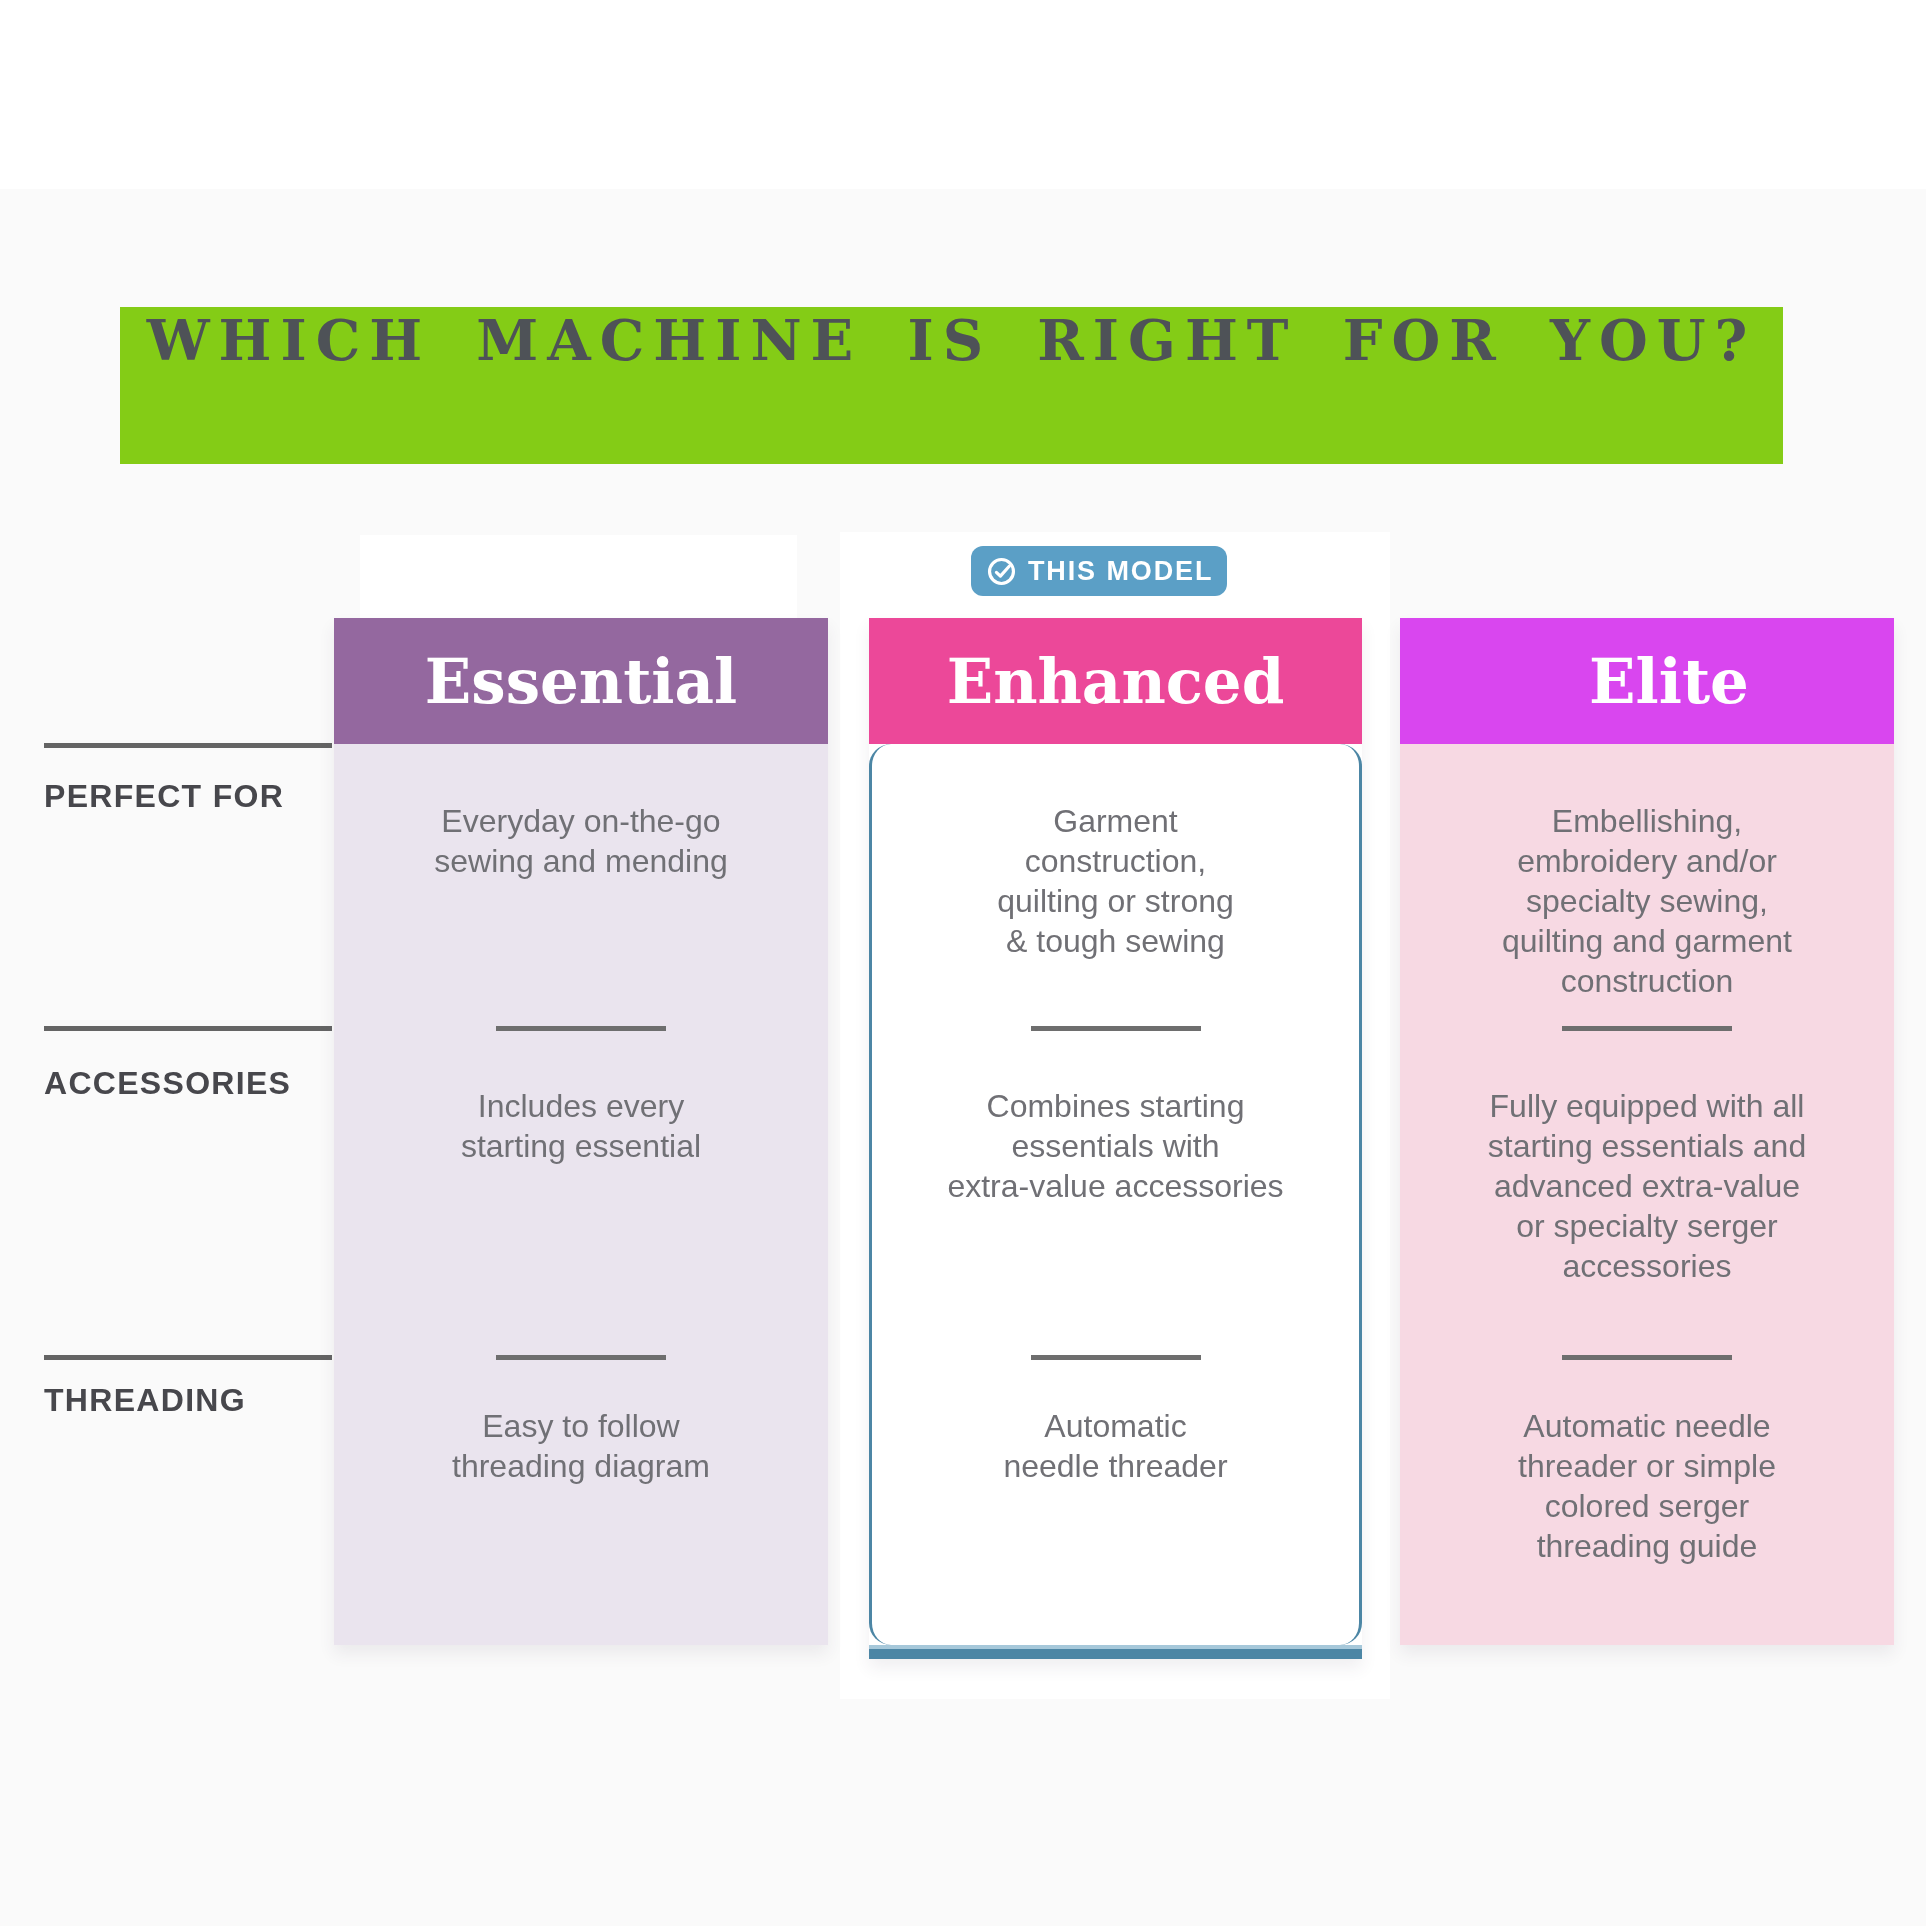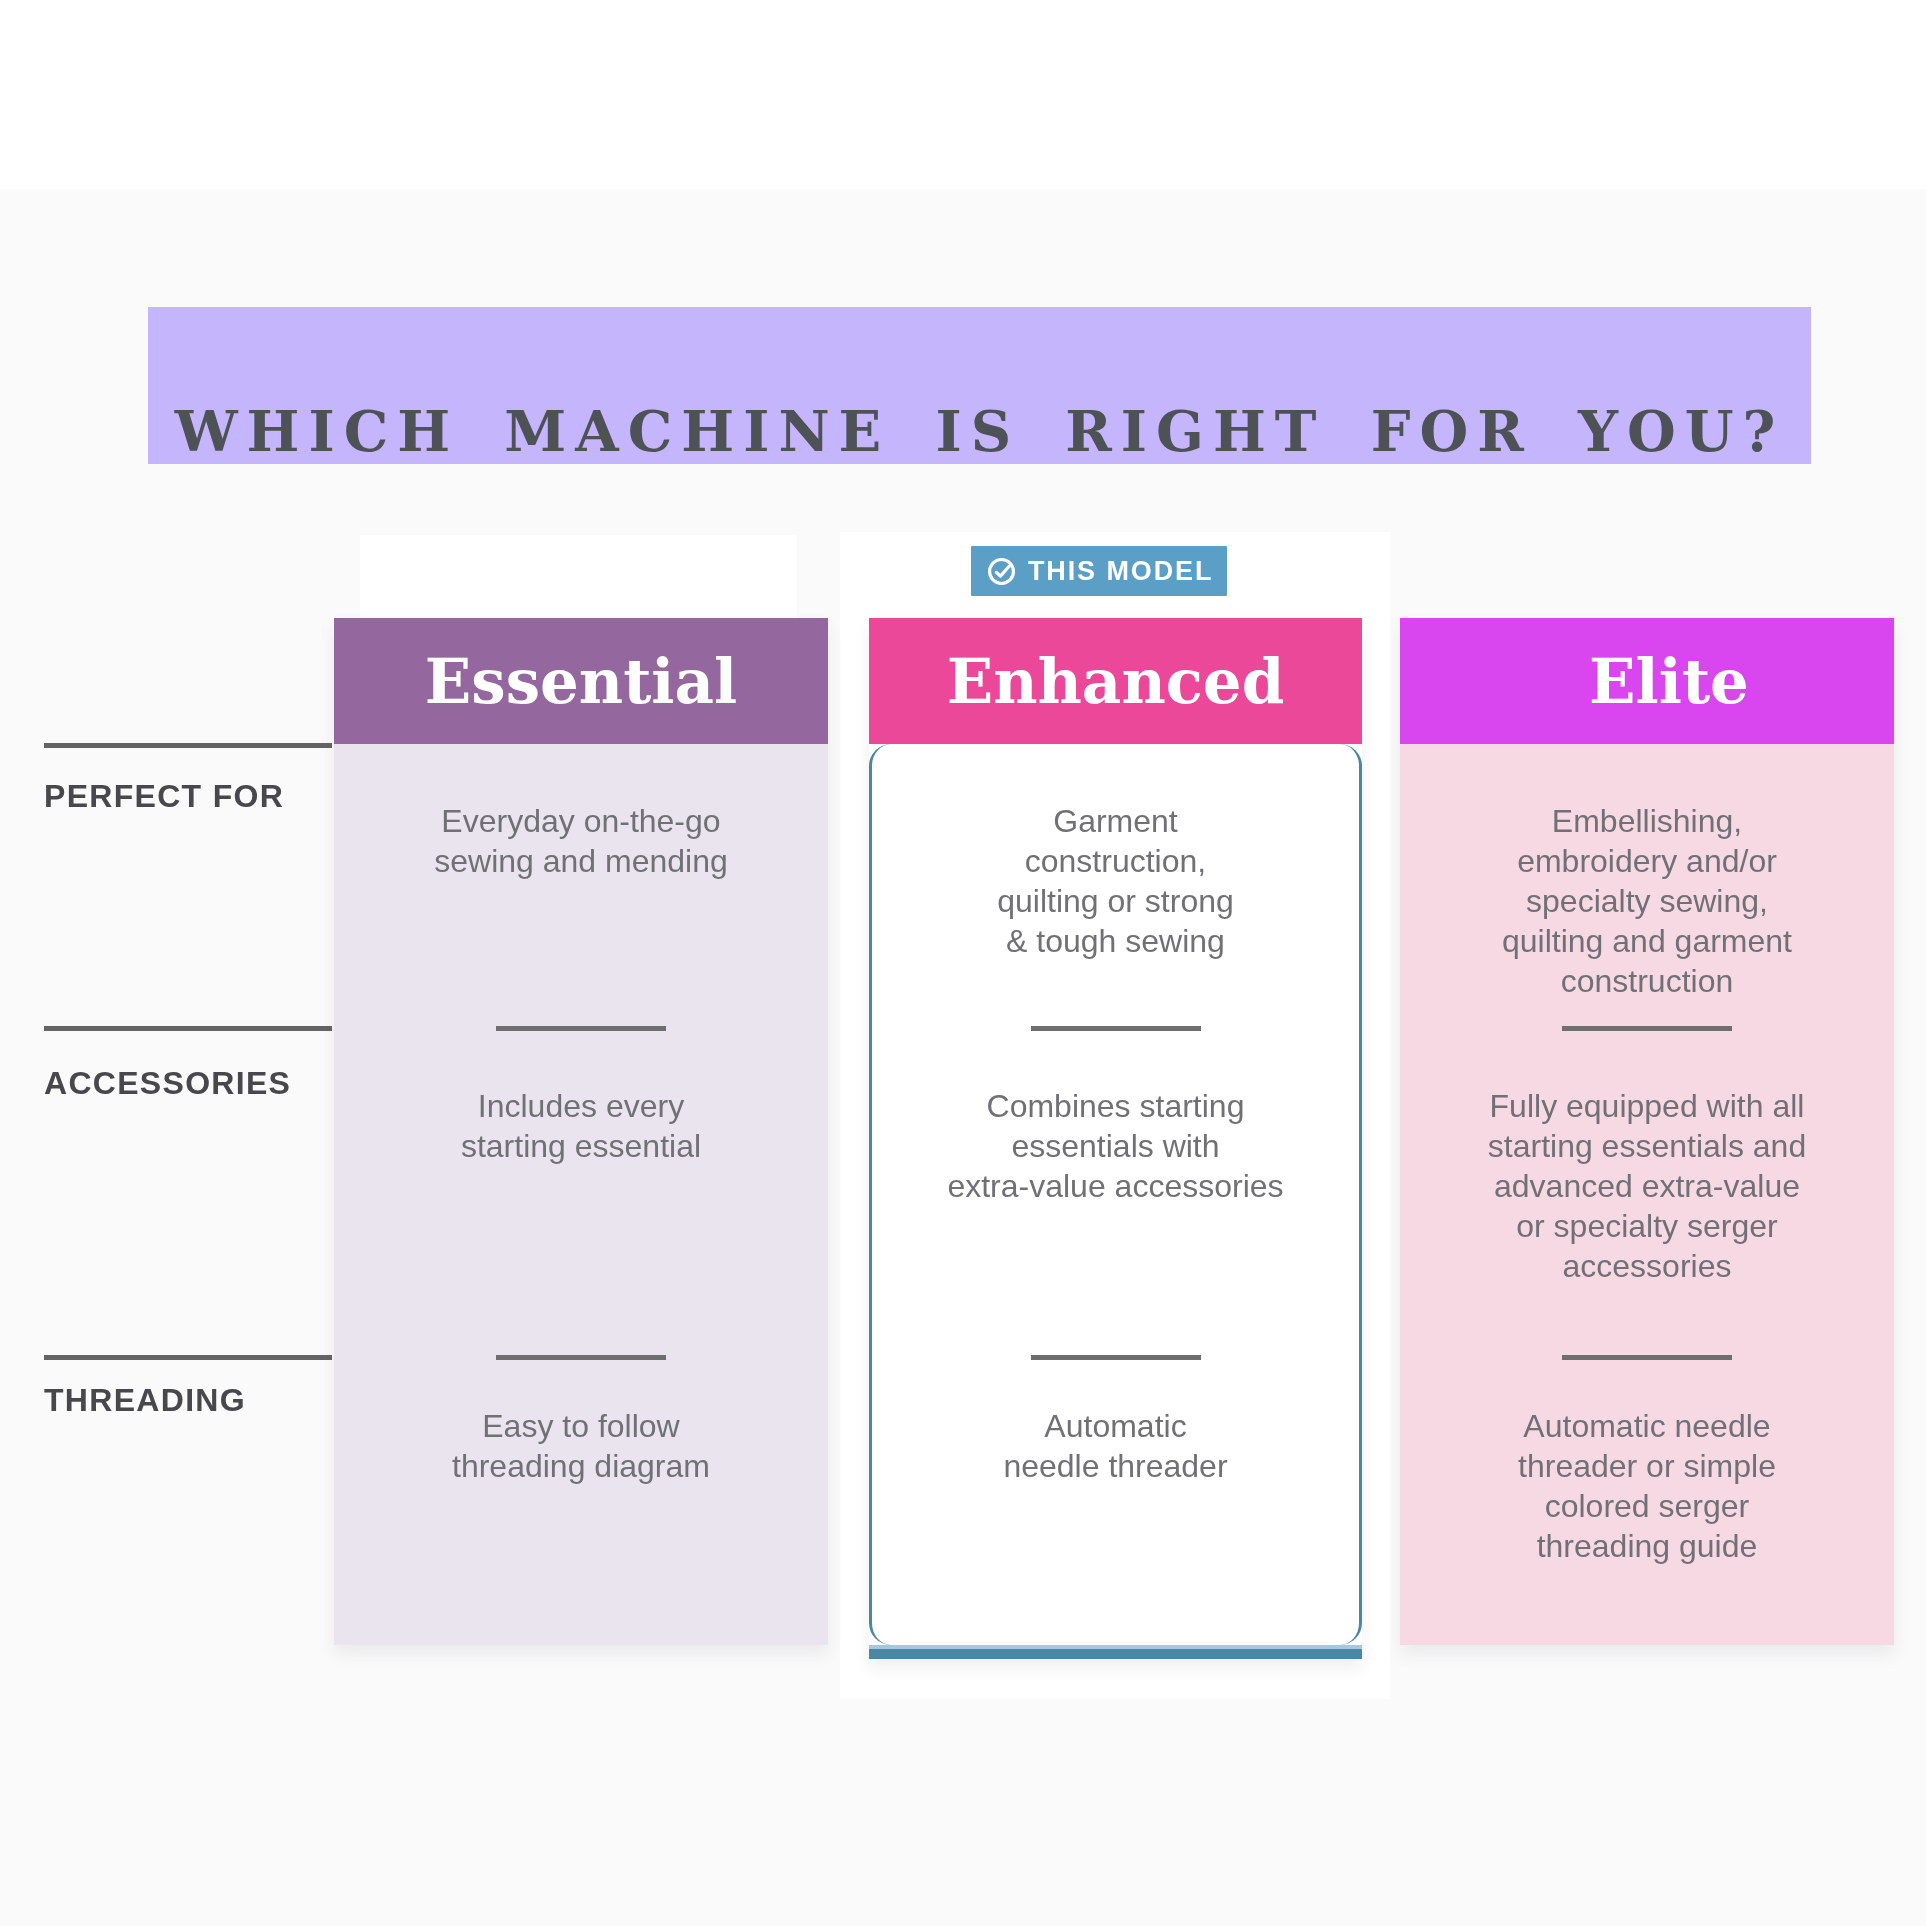--- a/index.html
+++ b/index.html
@@ -8,23 +8,23 @@
     position: relative;
     background: #ffffff;
     font-family: "Liberation Sans", sans-serif;
     overflow: hidden;
   }
   .bg-sheet {
     position: absolute; left: 0; top: 189px; width: 1926px; height: 1737px;
     background: #fafafa;
   }
   .title-band {
-    position: absolute; left: 148px; top: 307px; width: 1663px; height: 157px;
-    background: #c4b5fd;
-    display: flex; align-items: flex-end; justify-content: center;
+    position: absolute; left: 120px; top: 307px; width: 1663px; height: 157px;
+    background: #84cc16;
+    display: flex; align-items: flex-start; justify-content: center;
   }
   .title-text {
     font-family: "DejaVu Serif", "Liberation Serif", serif;
     font-weight: 700;
     font-size: 56px;
     letter-spacing: 9px;
     word-spacing: 16.7px;
     color: #4e5257;
     white-space: nowrap;
   }
@@ -34,21 +34,21 @@
   }
   .highlight-backdrop {
     position: absolute; left: 840px; top: 532px; width: 550px; height: 1167px;
     background: #ffffff;
   }
   .this-model-badge {
     position: absolute; left: 971px; top: 546px; width: 256px; height: 50px;
     background: #5b9fc6;
     display: flex; align-items: center; justify-content: center;
     gap: 10.3px;
-    border-radius: 1px;
+    border-radius: 12px;
   }
   .badge-label {
     color: #ffffff; font-weight: 700; font-size: 27px; letter-spacing: 1.9px;
     white-space: nowrap;
   }
   .badge-icon { width: 33px; height: 33px; display: block; }
 
   
   .gutter-line {
     position: absolute; left: 44px; width: 288px; height: 4.5px; background: #646464;

